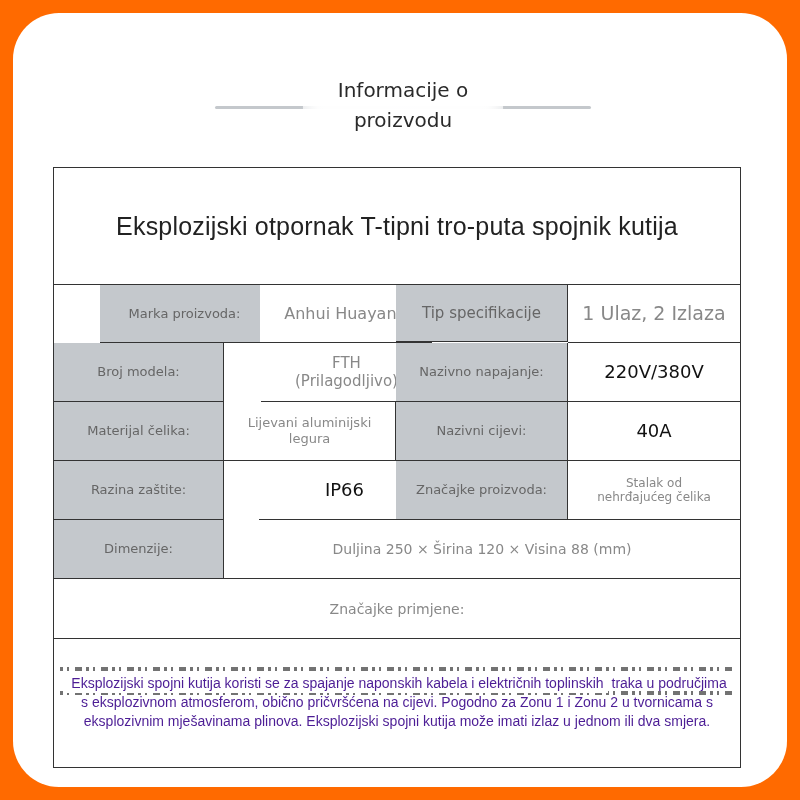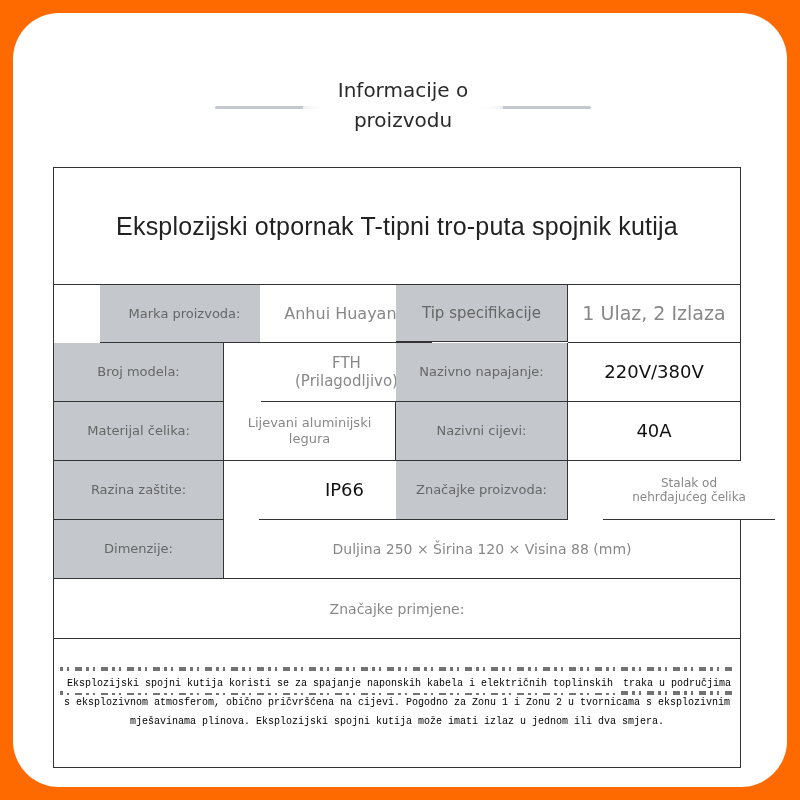--- a/index.html
+++ b/index.html
@@ -83,24 +83,24 @@
       position: absolute;
       left: 6px; right: 6px;
       height: 4px;
       background-image: repeating-linear-gradient(to right, #444 0 3px, transparent 3px 7px, #444 7px 9px, transparent 9px 15px, #444 15px 22px, transparent 22px 26px);
       opacity: 0.75;
     }
     .desc-text {
       position: absolute;
       left: 8px; right: 8px; top: 35px;
       text-align: center;
-      font-family: Liberation Mono, monospace;
-      font-size: 10px;
+      font-family: Liberation Sans, sans-serif;
+      font-size: 14px;
       line-height: 19px;
-      color: #000000;
+      color: #4c1d95;
     }
     .desc-text .first {
       background: #fff;
       display: inline-block;
       padding: 0 4px;
     }
   </style>
 </head>
 <body>
 
@@ -125,21 +125,21 @@
   <div class="cell value dark last" style="left:514px;top:175px;width:172px;height:59px;">220V/380V</div>
 
   <div class="cell label" style="left:0;top:234px;width:170px;height:59px;">Materijal čelika:</div>
   <div class="cell value" style="left:170px;top:234px;width:172px;height:59px;font-size:13px;padding:0 22px;">Lijevani aluminijski legura</div>
   <div class="cell label" style="left:342px;top:234px;width:172px;height:59px;">Nazivni cijevi:</div>
   <div class="cell value dark last" style="left:514px;top:234px;width:172px;height:59px;">40A</div>
 
   <div class="cell label" style="left:0;top:293px;width:170px;height:59px;">Razina zaštite:</div>
   <div class="cell value dark" style="left:170px;top:293px;width:172px;height:59px;margin-left:35px;">IP66</div>
   <div class="cell label" style="left:342px;top:293px;width:172px;height:59px;">Značajke proizvoda:</div>
-  <div class="cell value small last" style="left:514px;top:293px;width:172px;height:59px;padding:0 26px;font-size:12px;margin-left:35px;">Stalak od nehrđajućeg čelika</div>
+  <div class="cell value small last" style="left:514px;top:293px;width:172px;height:59px;padding:0 26px;font-size:12px;">Stalak od nehrđajućeg čelika</div>
 
   <div class="cell label" style="left:0;top:352px;width:170px;height:59px;">Dimenzije:</div>
   <div class="cell value last" style="left:170px;top:352px;width:516px;height:59px;font-size:14px;">Duljina 250 × Širina 120 × Visina 88 (mm)</div>
 
   <div class="area-row">Značajke primjene:</div>
 
   <div class="desc">
     <div class="garble" style="top:28px;"></div>
     <div class="garble" style="top:52px;"></div>
     <div class="desc-text">

